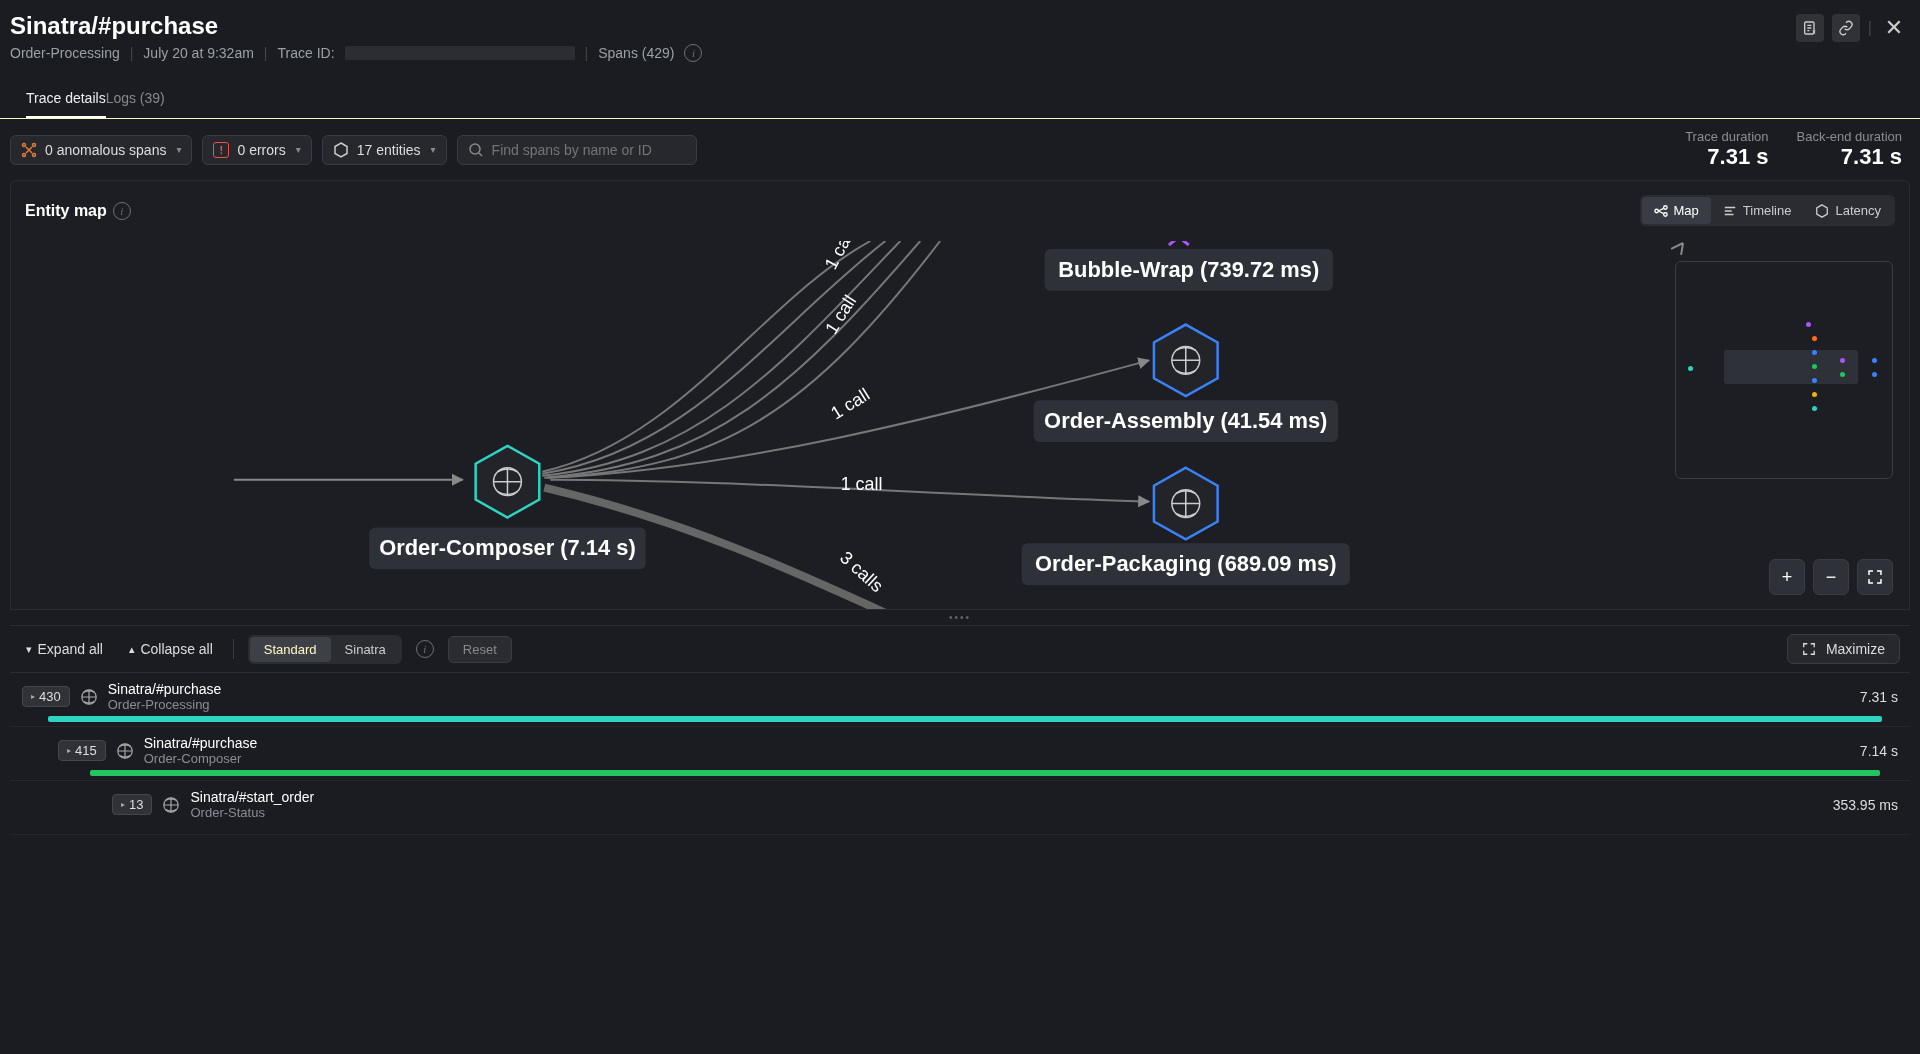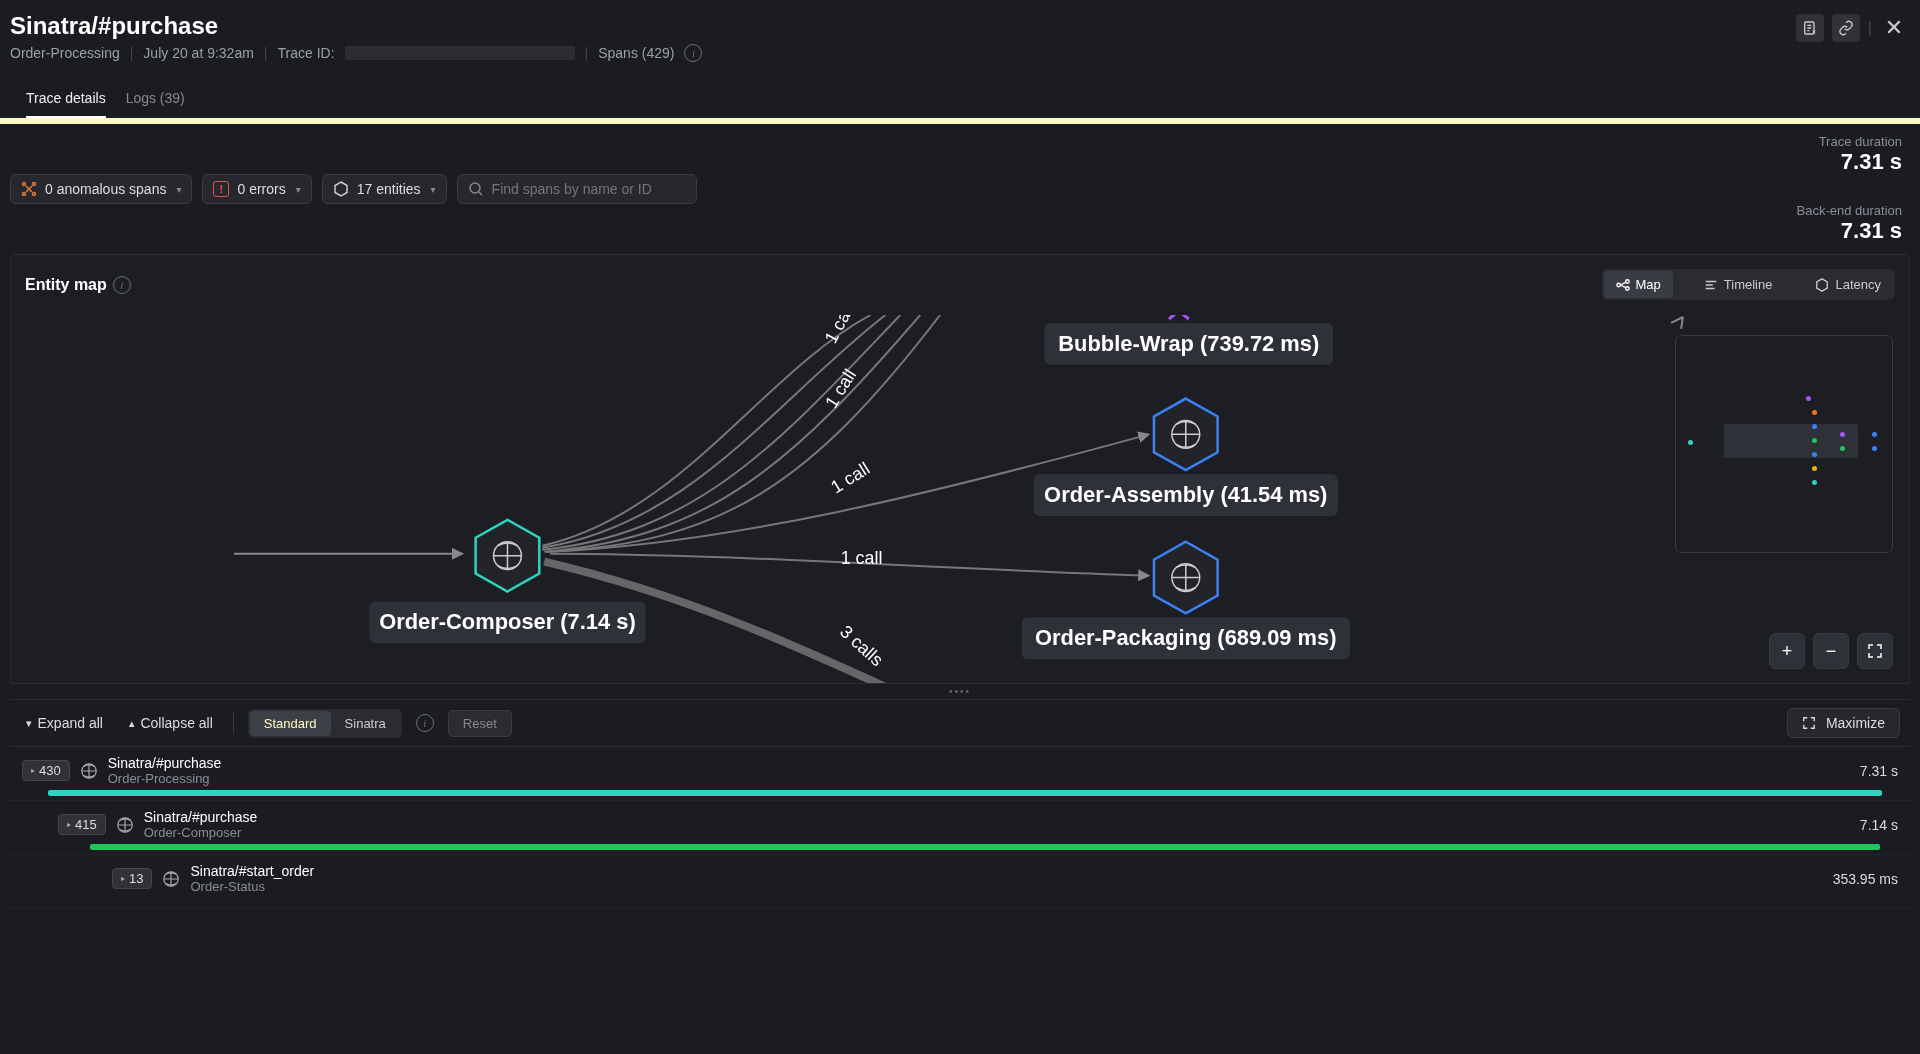--- a/index.html
+++ b/index.html
@@ -13,41 +13,41 @@
 .trace-id-redact { display: inline-block; width: 230px; height: 14px; background: #2b2d33; border-radius: 2px; vertical-align: middle; }
 .info-circle { display: inline-flex; width: 18px; height: 18px; border: 1.5px solid #6b6f78; border-radius: 50%; align-items: center; justify-content: center; font-size: 11px; color: #6b6f78; font-style: italic; font-family: Georgia, serif; }
 
 .header-actions { position: absolute; top: 14px; right: 12px; display: flex; gap: 8px; align-items: center; }
 .icon-btn { width: 28px; height: 28px; border-radius: 4px; background: #303238; display: flex; align-items: center; justify-content: center; cursor: pointer; border: none; color: #ccc; }
 .icon-btn.plain { background: transparent; }
 .icon-btn svg { width: 16px; height: 16px; }
 .close-x { font-size: 22px; color: #ccc; font-weight: 300; }
 
 
-.tabs { display: flex; gap: 20px; padding: 0 26px; border-bottom: 6px solid #fef9c3; margin-top: 10px; }
+.tabs { display: flex; padding: 0 26px; border-bottom: 1px solid #fef9c3; margin-top: 10px; }
 .tab { padding: 10px 0; font-size: 14px; color: #888; cursor: pointer; border-bottom: 2px solid transparent; }
 .tab.active { color: #eee; border-bottom-color: #fff; font-weight: 500; }
 
 
 .toolbar { display: flex; align-items: center; gap: 10px; padding: 10px; }
 .pill { display: flex; align-items: center; gap: 8px; background: #26282e; border: 1px solid #3a3c44; border-radius: 6px; padding: 6px 10px; font-size: 14px; color: #ddd; cursor: pointer; }
 .pill svg { width: 16px; height: 16px; }
 .chev { font-size: 10px; color: #888; margin-left: 2px; }
 .error-sq { width: 16px; height: 16px; border: 1.5px solid #e5534b; border-radius: 3px; display: flex; align-items: center; justify-content: center; font-size: 11px; color: #e5534b; font-weight: 700; }
 .search-box { display: flex; align-items: center; gap: 8px; background: #26282e; border: 1px solid #3a3c44; border-radius: 6px; padding: 6px 10px; width: 240px; }
 .search-box input { background: transparent; border: none; outline: none; color: #0ea5e9; font-size: 14px; flex: 1; }
-.metrics { margin-left: auto; display: flex; gap: 28px; text-align: right; padding-right: 8px; flex-direction: column; }
+.metrics { margin-left: auto; display: flex; gap: 28px; text-align: right; padding-right: 8px; }
 .metric-label { font-size: 13px; color: #8a8d96; }
 .metric-value { font-size: 22px; font-weight: 700; color: #fff; }
 
 
 .map-section { margin: 0 10px; border: 1px solid #2a2c32; border-top-left-radius: 6px; border-top-right-radius: 6px; background: #1c1e24; position: relative; height: 430px; overflow: hidden; }
 .map-header { display: flex; align-items: center; padding: 14px 14px 4px; }
 .map-title { font-size: 16px; font-weight: 600; color: #fff; margin-right: 6px; }
-.view-toggle { margin-left: auto; display: flex; background: #2a2c32; border-radius: 6px; padding: 2px; gap: 19px; }
+.view-toggle { margin-left: auto; display: flex; background: #2a2c32; border-radius: 6px; padding: 2px; }
 .view-toggle button { background: transparent; border: none; color: #ccc; padding: 6px 12px; font-size: 13px; cursor: pointer; border-radius: 4px; display: flex; align-items: center; gap: 6px; }
 .view-toggle button.active { background: #3a3c44; color: #fff; }
 .map-sub { font-size: 13px; color: #8a8d96; padding: 0 14px 10px; }
 
 .map-canvas { position: absolute; top: 60px; left: 0; right: 0; bottom: 0; }
 .map-canvas svg { width: 100%; height: 100%; }
 .node-label { fill: #fff; font-size: 22px; font-weight: 600; }
 .node-label-bg { fill: #2f3139; rx: 6; }
 .edge-label { fill: #fff; font-size: 18px; font-weight: 500; }
 .hex { fill: #22242a; stroke-width: 2.5; }

